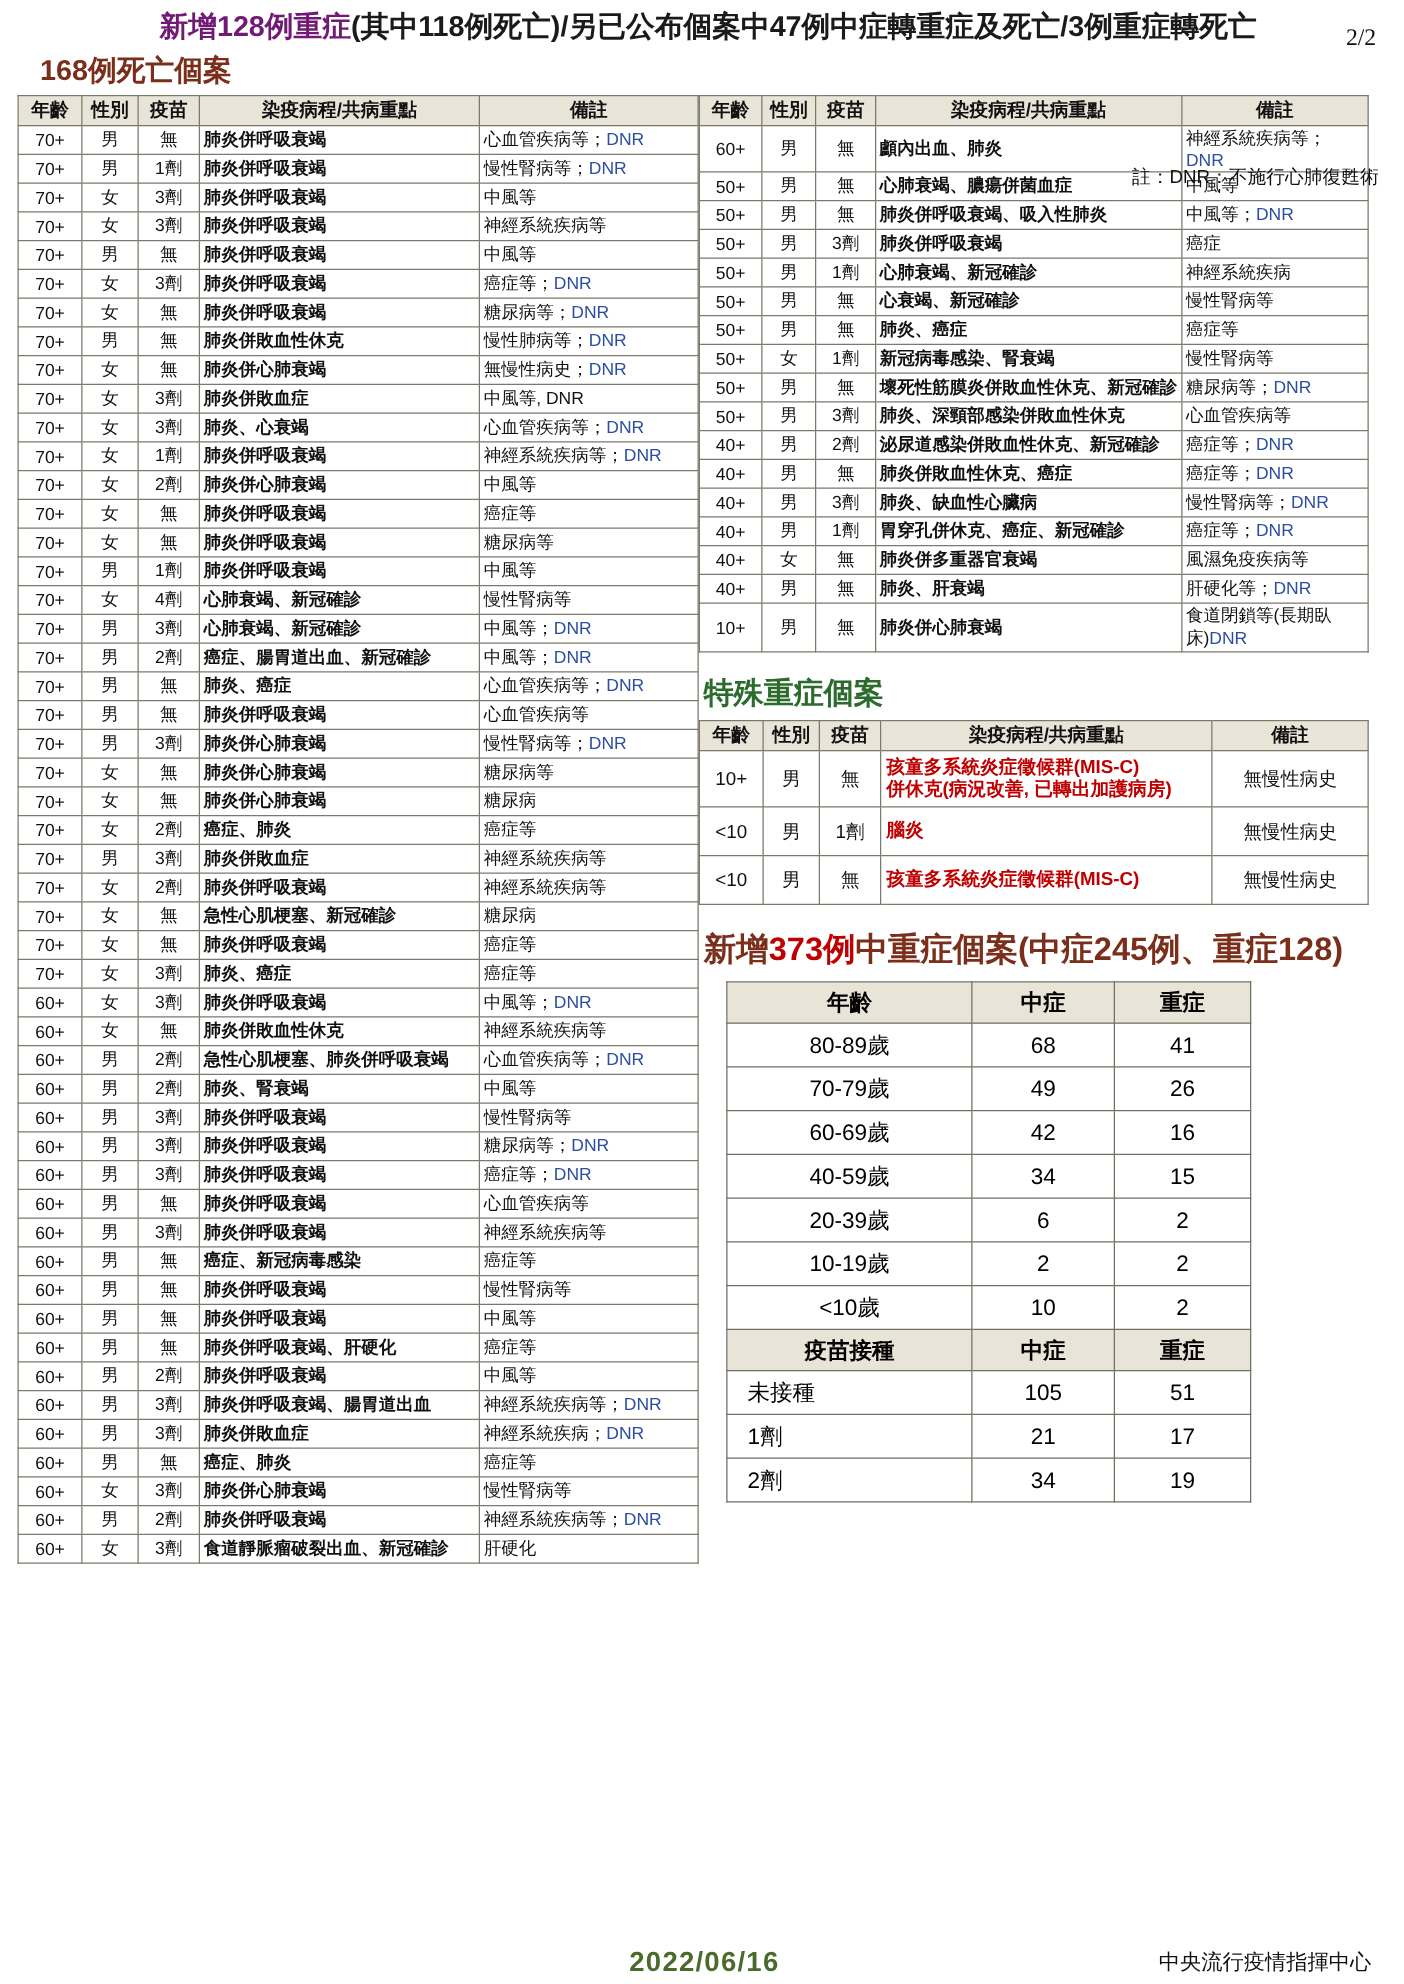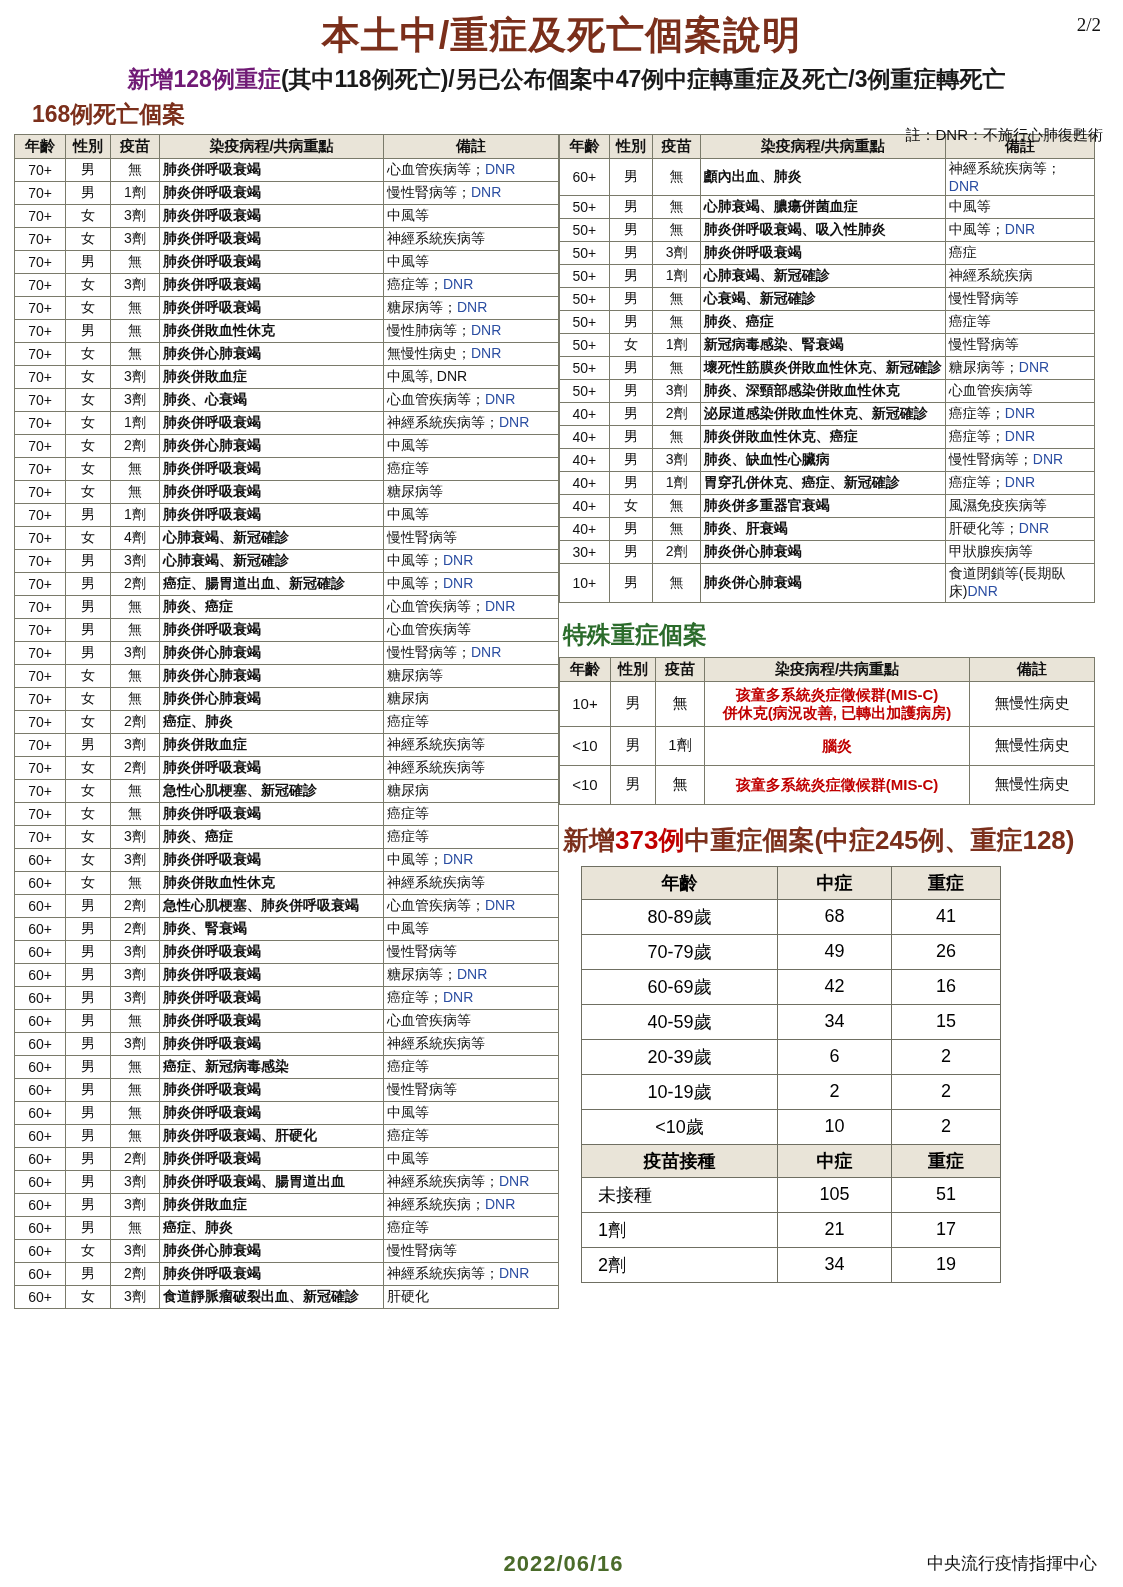--- a/index.html
+++ b/index.html
@@ -110,21 +110,20 @@
     font-size: 24px;
     font-weight: bold;
     color: #2b6b2b;
     margin: 16px 0 6px 4px;
   }
   table.special td.course {
     color: #c00000;
     font-weight: bold;
     line-height: 1.2;
     padding: 4px 4px;
-    text-align: center;
   }
   table.special td { height: 30px; font-size: 15px; }
   table.special th { font-size: 15px; }
   
   .newcase-title {
     font-size: 26px;
     font-weight: bold;
     color: #7b2f1b;
     margin: 18px 0 8px 4px;
   }
@@ -170,21 +169,20 @@
     color: #111;
   }
 </style>
 </head>
 <body>
 
 <div class="page">
 
   <div class="page-num">2/2</div>
 
-  <div class="main-title">本土中/重症及死亡個案說明</div>
 
   <div class="subtitle-row">
     <span class="red">新增128例重症</span>
       <span class="blk">(其中118例死亡)/另已公布個案中47例中症轉重症及死亡/3例重症轉死亡</span>
   </div>
 
   <div class="count-line">168例死亡個案</div>
 
   <div class="note-dnr">註：DNR：不施行心肺復甦術</div>
 
@@ -674,27 +672,20 @@
               <td class="note">風濕免疫疾病等</td>
             </tr>
             <tr>
               <td class="c">40+</td>
               <td class="c">男</td>
               <td class="c">無</td>
               <td class="course">肺炎、肝衰竭</td>
               <td class="note">肝硬化等；<span class="dnr">DNR</span></td>
             </tr>
             <tr>
-              <td class="c">30+</td>
-              <td class="c">男</td>
-              <td class="c">2劑</td>
-              <td class="course">肺炎併心肺衰竭</td>
-              <td class="note">甲狀腺疾病等</td>
-            </tr>
-            <tr>
               <td class="c">10+</td>
               <td class="c">男</td>
               <td class="c">無</td>
               <td class="course">肺炎併心肺衰竭</td>
               <td class="note">食道閉鎖等(長期臥床)<span class="dnr">DNR</span></td>
             </tr>
           </tbody>
       </table>
 
       <div class="sec-title">特殊重症個案</div>

